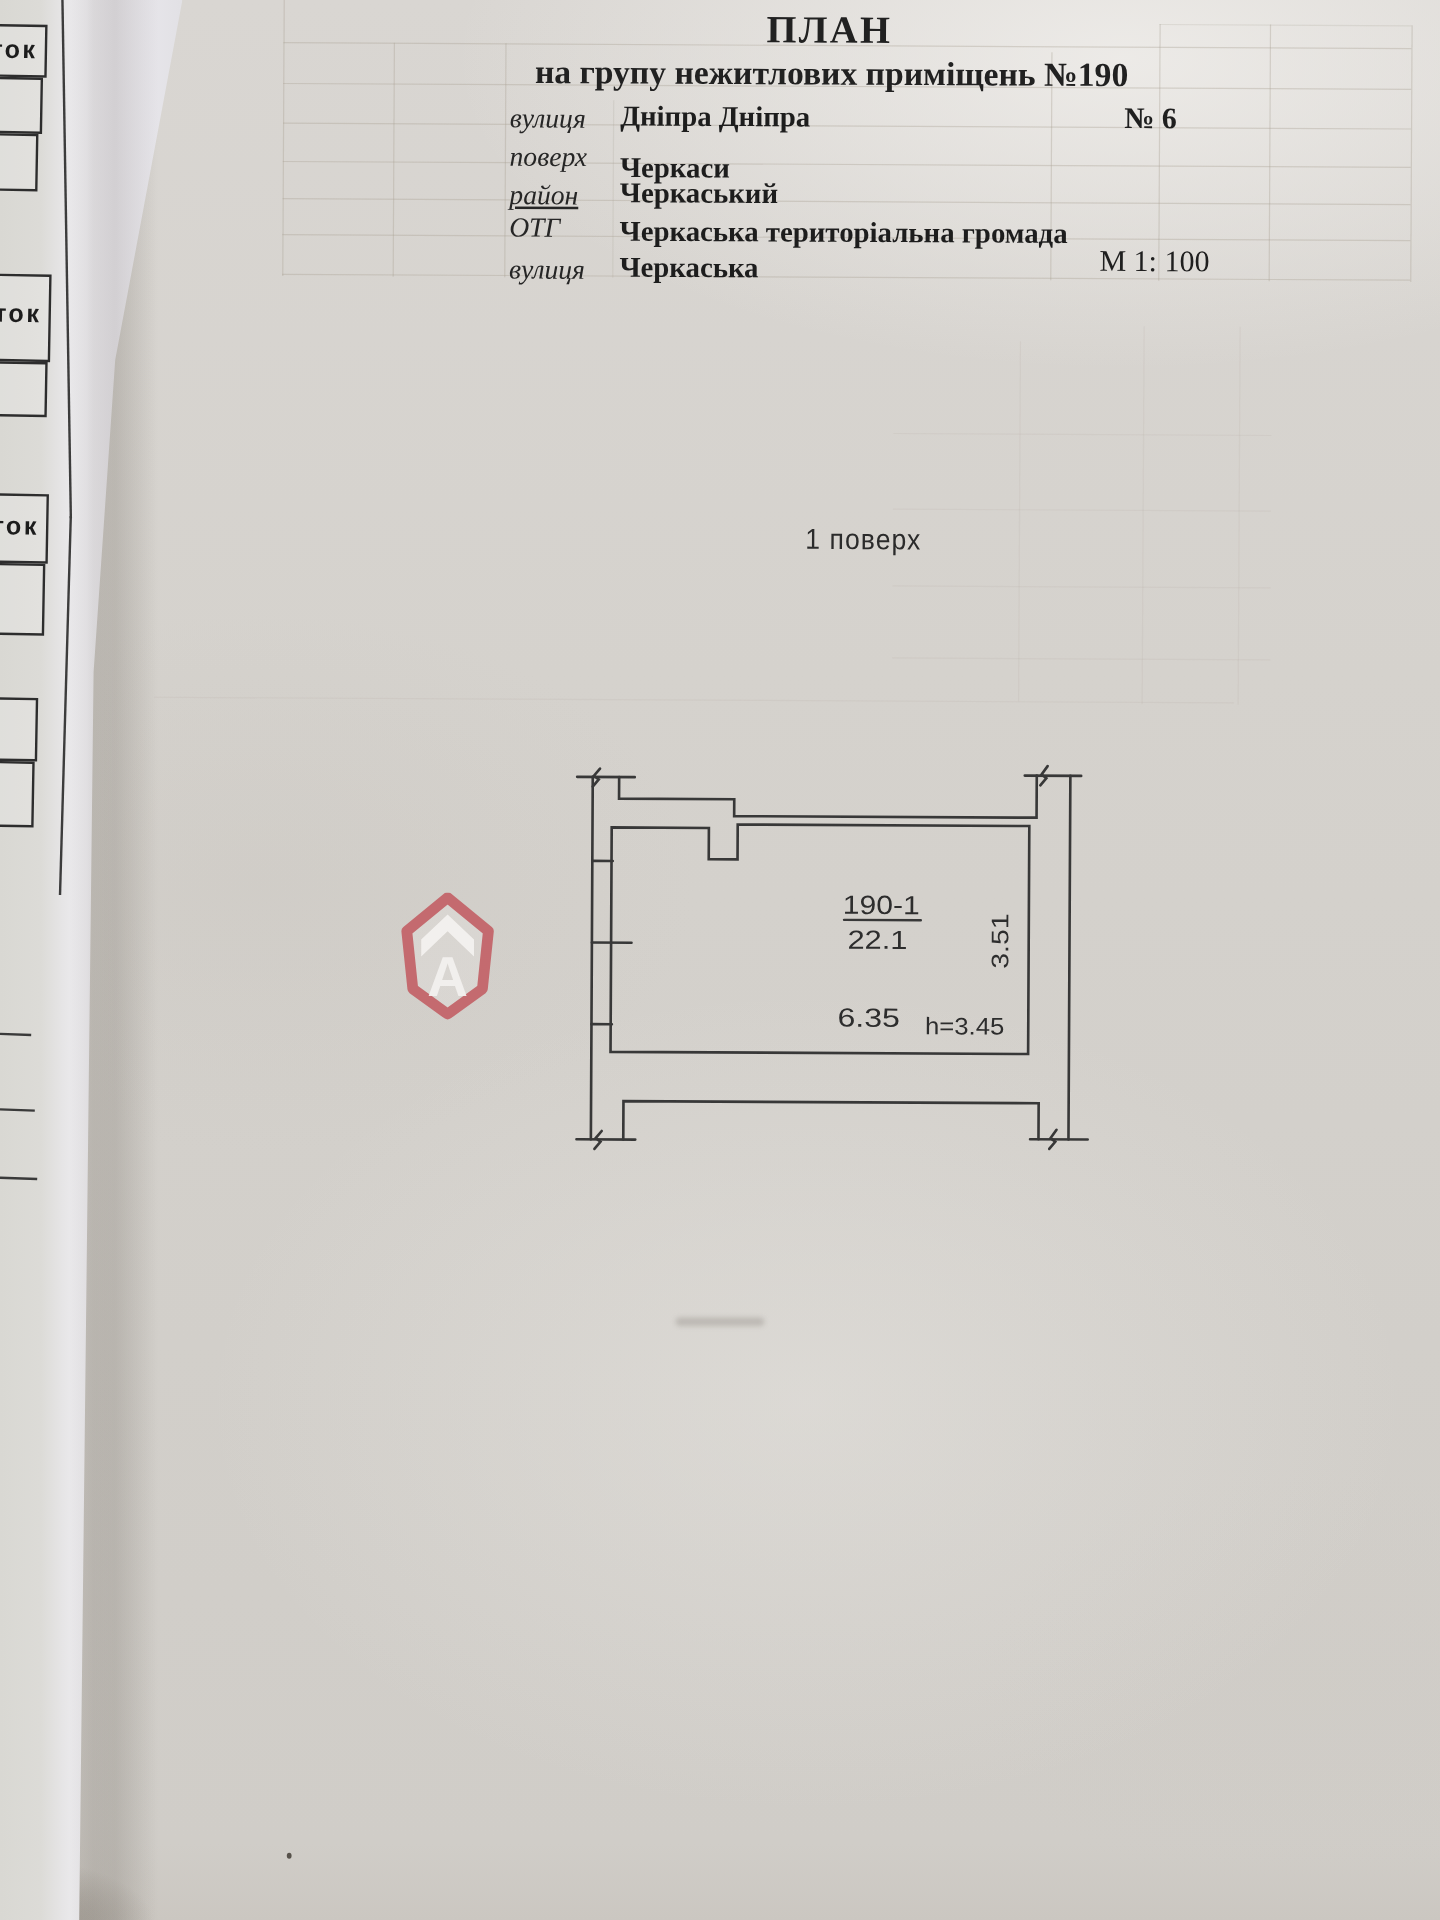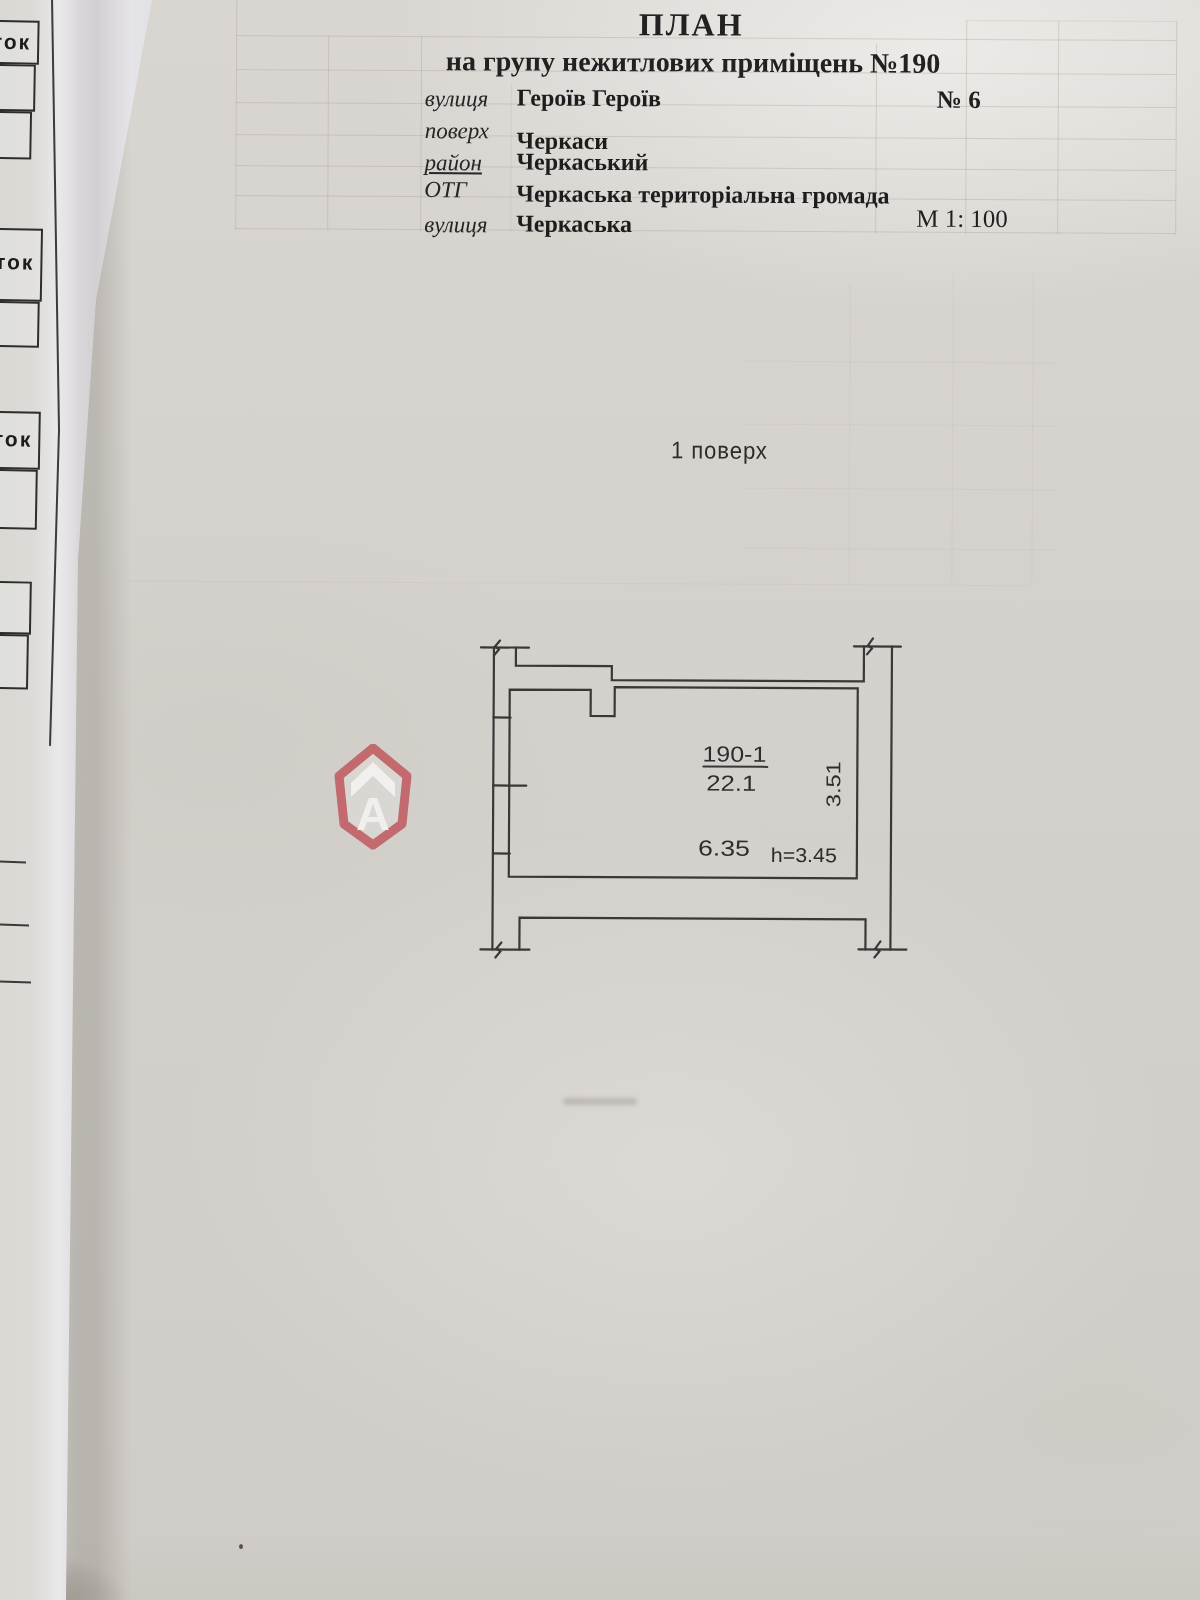--- a/index.html
+++ b/index.html
@@ -110,21 +110,21 @@
         <div class="mid-line h" style="left:745px;top:487px;width:315px;"></div>
         <div class="mid-line h" style="left:745px;top:547px;width:315px;"></div>
         <div class="mid-line h" style="left:130px;top:583px;width:900px;"></div>
       </div>
 
       <div class="doc-title t-main">ПЛАН</div>
       <div class="doc-title t-sub">на групу нежитлових приміщень №190</div>
 
       <div>
         <span class="f-label" style="top:87px;">вулиця</span>
-        <span class="f-value" style="top:85px;">Героїв Героїв</span>
+        <span class="f-value" style="top:85px;">Дніпра Дніпра</span>
         <span class="f-extra e-num">№ 6</span>
       </div>
       <div>
         <span class="f-label" style="top:119px;">поверх</span>
         <span class="f-value" style="top:128px;">Черкаси</span>
       </div>
       <div>
         <span class="f-label" style="top:151px;text-decoration:underline;">район</span>
         <span class="f-value" style="top:149px;">Черкаський</span>
       </div>

